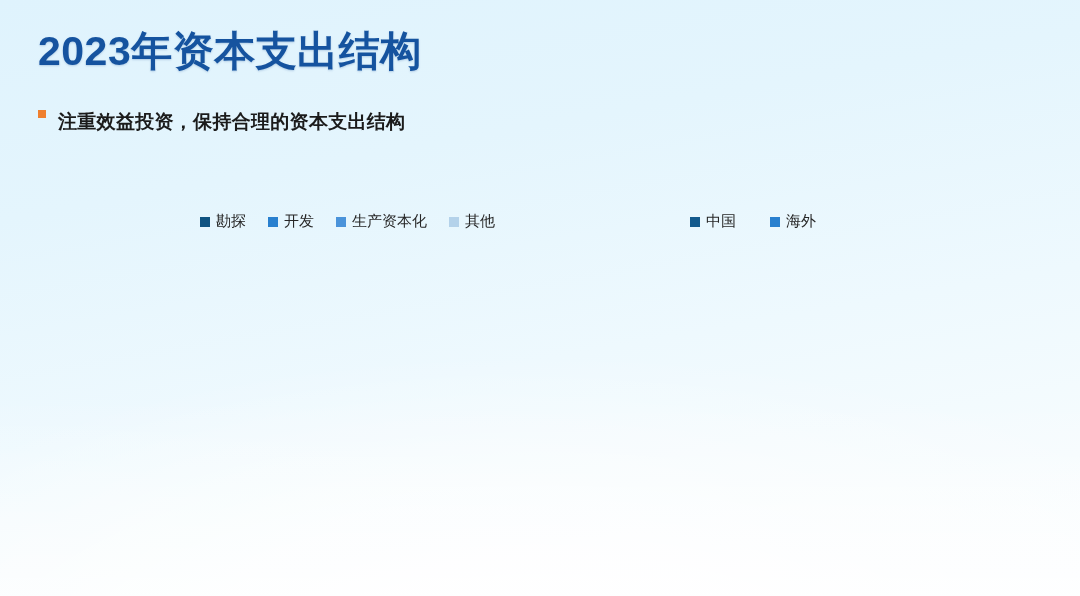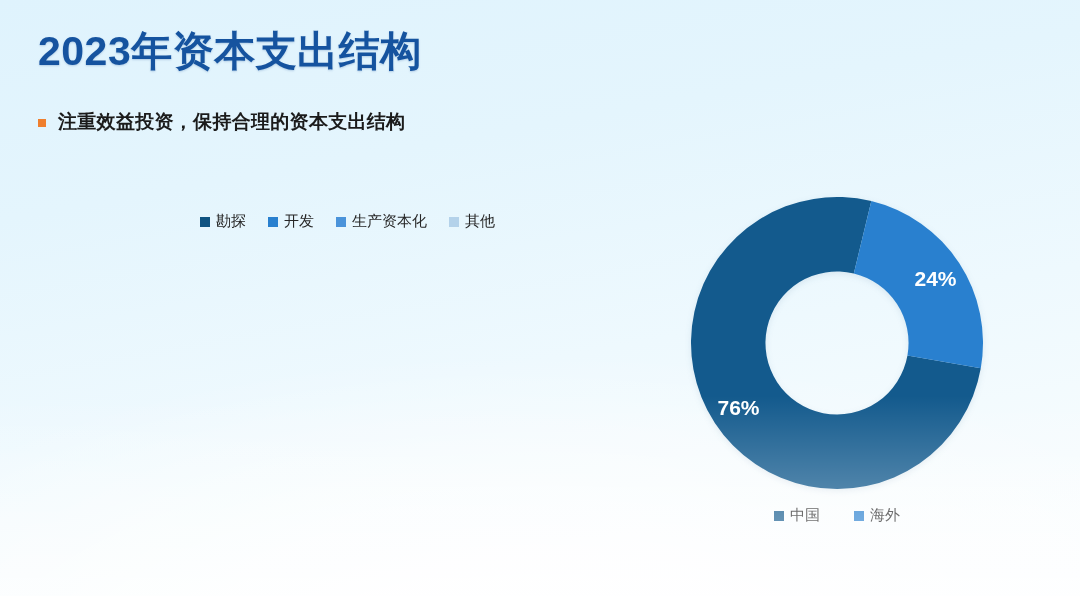--- a/index.html
+++ b/index.html
@@ -40,21 +40,20 @@
     letter-spacing: 0.5px;
     color: #15539f;
     text-shadow: 0 1px 2px rgba(40,90,160,0.25);
     white-space: nowrap;
   }
   .subtitle-row {
     position: absolute;
     left: 38px;
     top: 109px;
     display: flex;
-    align-items: center;
     gap: 12px;
   }
   .bullet-square {
     width: 8px;
     height: 8px;
     background: #ef7f2e;
     flex: 0 0 auto;
     position: relative;
     top: 1px;
   }
@@ -142,34 +141,20 @@
           <span class="legend-label">生产资本化</span>
         </div>
         <div class="legend-item">
           <span class="legend-swatch" style="background: rgb(180, 210, 234);"></span>
           <span class="legend-label">其他</span>
         </div>
       </div>
   </div>
 
   <div class="chart-block" id="chart-right">
-    <div class="donut-wrap">
-      <svg class="donut-svg" width="294" height="294" viewBox="0 0 294 294">
-        <g id="slices-right">
-            <path d="M 290.78193193978234 172.35263393937183 A 146 146 0 1 1 181.33074851297818 5.0936939155322705
-          L 163.8220667713593 77.46591001861081 A 71.53999999999999 71.53999999999999 0 1 0 217.45314665049335 159.42279063029218 Z" fill="#135a8d"></path>
-            <path d="M 181.33074851297818 5.0936939155322705 A 146 146 0 0 1 290.7819319397824 172.35263393937177
-          L 217.45314665049335 159.42279063029216 A 71.53999999999999 71.53999999999999 0 0 0 163.8220667713593 77.46591001861081 Z" fill="#2980cf"></path>
-          </g>
-        <g id="labels-right">
-            <text x="48.50848913145023" y="211.45103873383533" class="slice-label">76%</text>
-            <text x="245.4915108685498" y="82.54896126616471" class="slice-label">24%</text>
-          </g>
-      </svg>
-    </div>
     <div class="legend" id="legend-right">
         <div class="legend-item">
           <span class="legend-swatch" style="background: rgb(19, 90, 141);"></span>
           <span class="legend-label">中国</span>
         </div>
         <div class="legend-item">
           <span class="legend-swatch" style="background: rgb(41, 128, 207);"></span>
           <span class="legend-label">海外</span>
         </div>
       </div>

